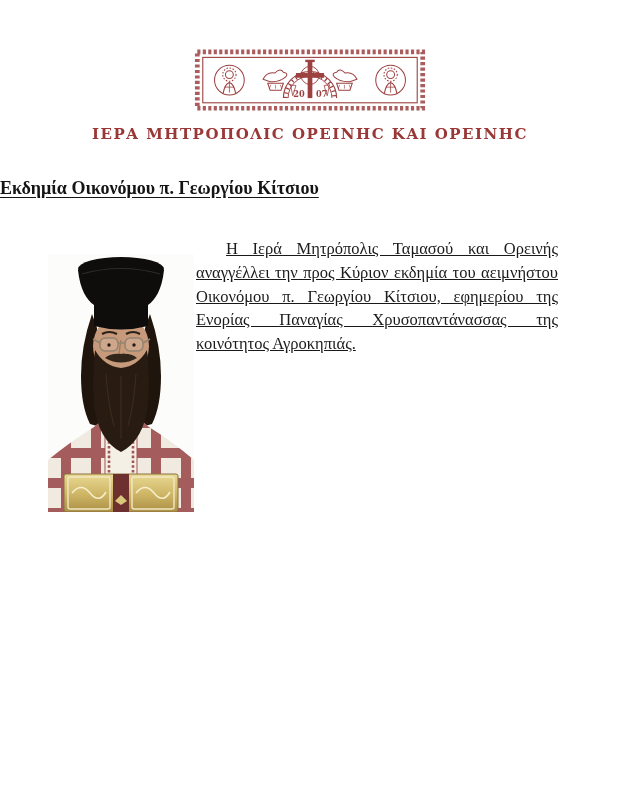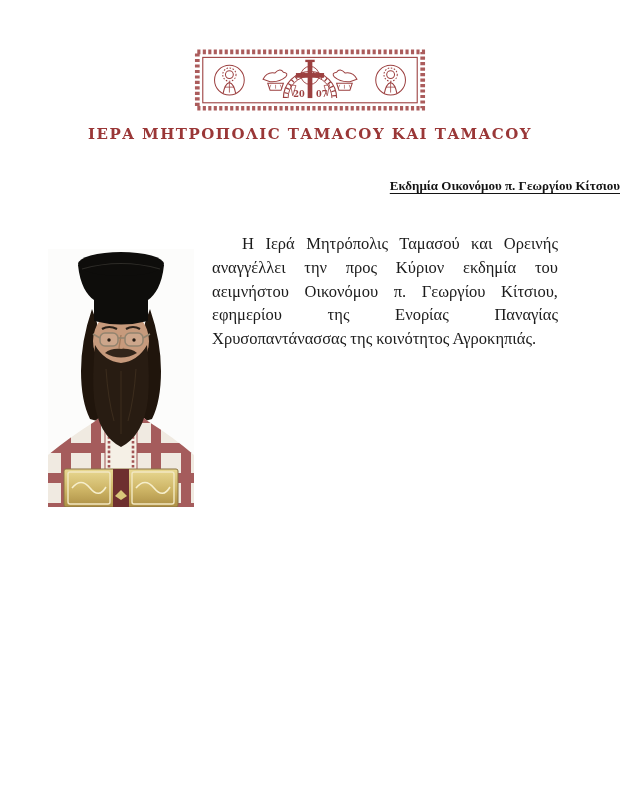--- a/index.html
+++ b/index.html
@@ -16,35 +16,35 @@
     margin-top:5px;
     font-family:"DejaVu Serif", serif;
     font-weight:bold;
     font-size:15px;
     letter-spacing:1.5px;
     color:#9a3737;
     white-space:nowrap;
   }
   .page-title {
     margin-top:35px;
-    text-align:right;
-    font-size:13px;
+    text-align:left;
+    font-size:18px;
     font-weight:bold;
     color:#141414;
   }
   .page-title span { text-decoration:underline; text-underline-offset:3px; }
   .content {
     display:flex;
     align-items:flex-start;
     margin-top:38px;
     padding:0 62px 0 48px;
   }
   .photo-col { width:146px; flex:0 0 146px; margin-top:17px; }
   .photo-svg { width:146px; height:258px; display:block; }
-  .text-col { flex:1; margin-left:18px; }
+  .text-col { flex:1; margin-left:2px;text-decoration:underline; }
   .text-col p {
     margin:0 0 14px 0;
     font-size:16.5px;
     line-height:1.44;
     text-align:justify;
     text-indent:30px;
     color:#1b1b1b;
   }
 </style>
 </head>
@@ -101,21 +101,21 @@
         <path d="M125,47 l7,1 l-4,13 Z" stroke-width="1"></path>
         <path d="M175,47 l-7,1 l4,13 Z" stroke-width="1"></path>
       </g>
 
       <g font-family="DejaVu Serif, serif" font-size="10.5" font-weight="bold" fill="#9c4040" stroke="none" text-anchor="middle">
         <text x="136" y="62">20</text>
         <text x="165" y="62">07</text>
       </g>
     </g>
   </svg>
-  <div class="emblem-caption">ΙΕΡΑ ΜΗΤΡΟΠΟΛΙC ΤΑΜΑCΟΥ ΚΑΙ ΤΑΜΑCΟΥ</div>
+  <div class="emblem-caption">ΙΕΡΑ ΜΗΤΡΟΠΟΛΙC ΟΡΕΙΝΗC ΚΑΙ ΟΡΕΙΝΗC</div>
 </div>
 
 <div class="page-title">
   <span>Εκδημία Οικονόμου π. Γεωργίου Κίτσιου</span>
 </div>
 
 <div class="content">
   <div class="photo-col">
     <svg class="photo-svg" viewBox="0 0 146 258" aria-hidden="true">
       <defs>

